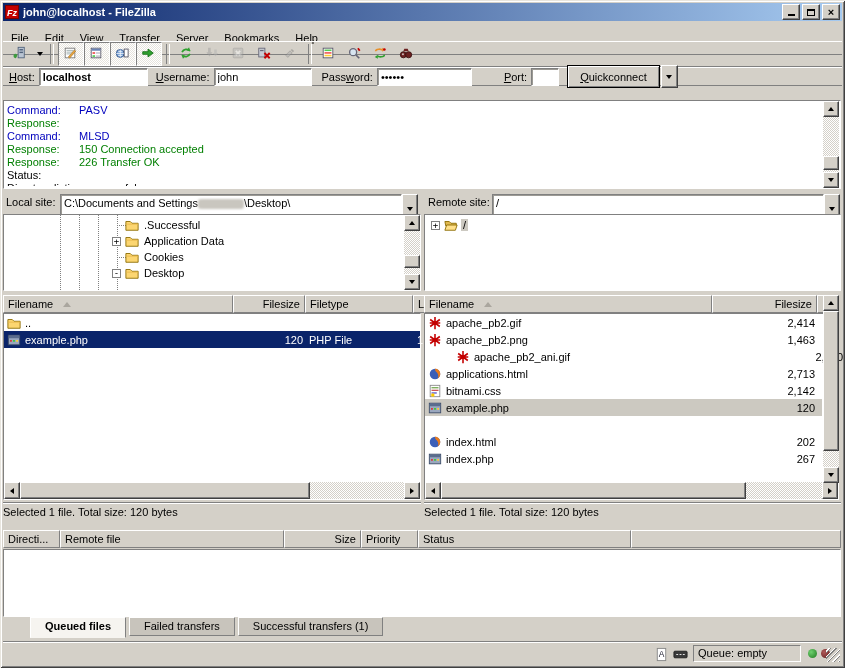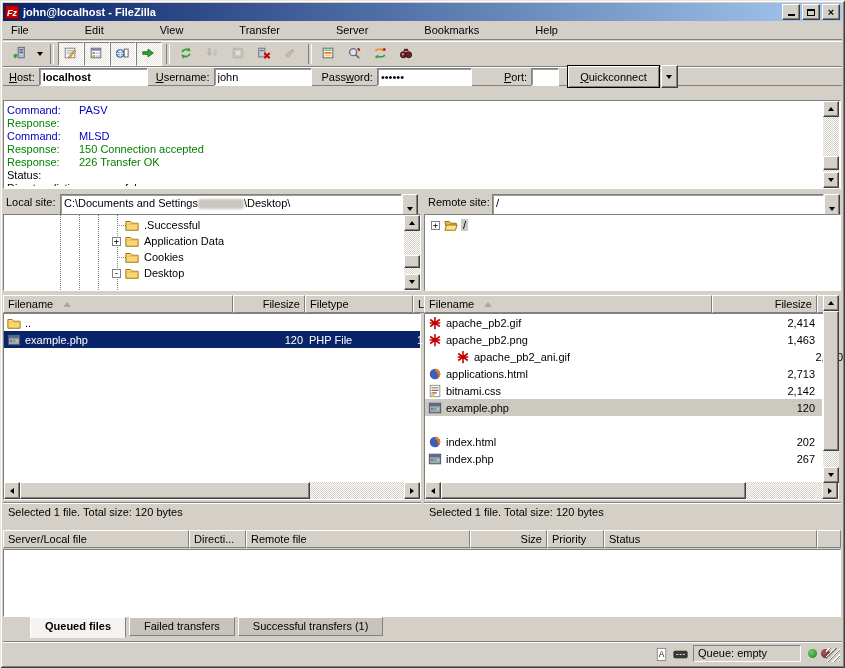--- a/index.html
+++ b/index.html
@@ -12,21 +12,21 @@
     background:linear-gradient(90deg,var(--tb1,#0a246a),var(--tb2,#a6caf0));padding:0 2px;box-sizing:border-box;}
   .app-icon{width:14px;height:14px;background:#c40000;border:1px solid #7a0000;color:#fff;font-weight:bold;
     font-style:italic;font-size:9px;line-height:14px;text-align:center;margin-right:4px;box-sizing:border-box;}
   .title-text{color:#fff;font-weight:bold;flex:1;white-space:nowrap;overflow:hidden;}
   .winbtn{width:16px;height:14px;background:#d4d0c8;border:1px solid;border-color:#fff #404040 #404040 #fff;
     box-shadow:inset -1px -1px 0 #808080;display:inline-flex;align-items:center;justify-content:center;margin-left:2px;}
   .g-min{width:7px;height:2px;background:#000;margin-top:6px;}
   .g-max{width:8px;height:7px;border:1px solid #000;border-top:2px solid #000;box-sizing:border-box;}
   .g-x{font-size:11px;font-weight:bold;line-height:10px;}
   
-  .menubar{left:3px;top:21px;width:839px;height:19px;display:flex;align-items:center;border-bottom:1px solid #808080;box-sizing:border-box;gap:40px;}
+  .menubar{left:3px;top:21px;width:839px;height:34px;display:flex;align-items:center;border-bottom:1px solid #808080;box-sizing:border-box;}
   .menu-item{padding:2px 8px;}
   .toolbar{left:3px;top:41px;width:839px;height:26px;display:flex;align-items:center;border-top:1px solid #fff;border-bottom:1px solid #808080;box-sizing:border-box;padding-left:4px;}
   .tbtn{width:24px;height:22px;display:flex;align-items:center;justify-content:center;border:1px solid transparent;}
   .tbtn.pressed{border-color:#808080 #fff #fff #808080;background:#e7e4dd;
     background-image:conic-gradient(#fff 0 25%, transparent 0 50%, #fff 0 75%, transparent 0);background-size:2px 2px;}
   .tbtn.disabled svg{filter:grayscale(1);opacity:.45;}
   .tbtn svg{width:16px;height:16px;}
   .tb-drop{width:13px;height:22px;display:flex;align-items:center;justify-content:center;}
   .tb-sep{width:2px;height:20px;border-left:1px solid #808080;border-right:1px solid #fff;margin:0 4px;}
   .tri-down{width:0;height:0;border:3px solid transparent;border-top:4px solid #000;margin-top:3px;}
@@ -83,21 +83,21 @@
   .colhdr.right{justify-content:flex-end;}
   .sort-tri{width:0;height:0;border:4px solid transparent;border-bottom:5px solid #aaa69e;margin-left:10px;margin-top:-4px;}
   .listbox{position:absolute;top:313px;height:187px;background:#fff;border:1px solid;border-color:#808080 #fff #fff #808080;box-sizing:border-box;}
   .frow{position:absolute;height:17px;display:flex;align-items:center;white-space:nowrap;}
   .frow .cell{display:flex;align-items:center;height:17px;overflow:hidden;flex:none;box-sizing:border-box;padding:0 3px;}
   .frow .cell.right{justify-content:flex-end;}
   .frow.sel-active{background:#0a246a;color:#fff;}
   .frow.sel-inactive{background:#ccc9c1;}
   .frow .icon{margin-right:4px;flex:none;}
   .statusline{position:absolute;top:502px;height:19px;border-top:1px solid #808080;box-shadow:0 1px 0 #fff inset;
-    display:flex;align-items:center;padding-left:5px;box-sizing:border-box;background:#d4d0c8;}
+    display:flex;align-items:center;box-sizing:border-box;background:#d4d0c8;}
   
   .queuebox{left:3px;top:549px;width:838px;height:68px;background:#fff;border:1px solid;border-color:#808080 #fff #fff #808080;box-sizing:border-box;}
   .tabs{left:30px;top:617px;height:21px;display:flex;align-items:flex-start;}
   .tab{height:19px;padding:2px 14px 0 14px;background:#c8c4bc;border:1px solid;border-color:#fff #808080 #808080 #fff;
     box-sizing:border-box;margin-right:3px;white-space:nowrap;}
   .tab.active{background:#f6f4f0;font-weight:bold;height:21px;border-bottom-color:#f6f4f0;}
   
   .statusbar{left:3px;top:641px;width:839px;height:23px;border-top:1px solid #808080;box-shadow:inset 0 1px 0 #fff;box-sizing:border-box;}
   .sb-icon{position:absolute;top:4px;width:17px;height:16px;display:flex;align-items:center;justify-content:center;}
   .sb-icon svg{width:15px;height:15px;}
@@ -648,23 +648,20 @@
       </span>
       <span class="sb-btn" style="left: 0px; bottom: 0px; width: 16px; height: 16px;">
         <span class="ar down"></span>
       </span>
       <span class="sb-track" style="left: 0px; top: 16px; width: 16px; height: 156px;"></span>
       <span class="sb-thumb" style="left: 0px; top: 16px; width: 16px; height: 140px;"></span>
     </div>
   <div class="abs statusline" style="left:424px;width:417px;">Selected 1 file. Total size: 120 bytes</div>
 
   <div class="abs hdr" id="queue-hdr" style="left:3px;top:530px;width:838px;">
-      <span class="colhdr" style="width: 186px;">
-        <span>Server/Local file</span>
-      </span>
       <span class="colhdr" style="width: 57px;">
         <span>Directi...</span>
       </span>
       <span class="colhdr" style="width: 224px;">
         <span>Remote file</span>
       </span>
       <span class="colhdr right" style="width: 77px;">
         <span>Size</span>
       </span>
       <span class="colhdr" style="width: 57px;">

